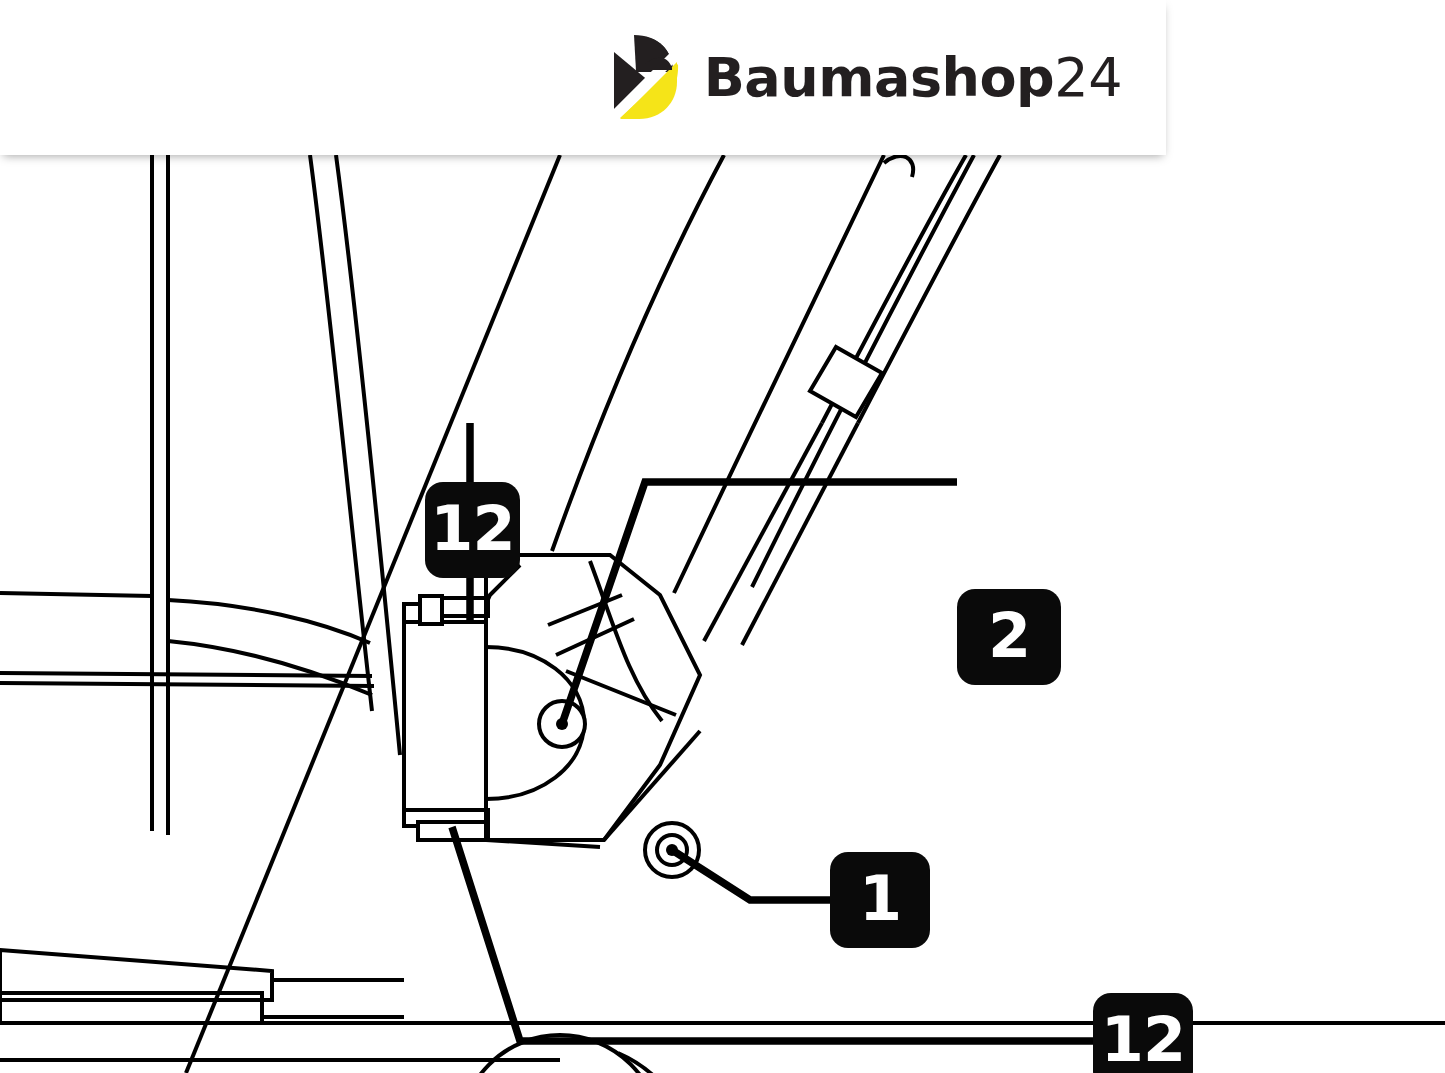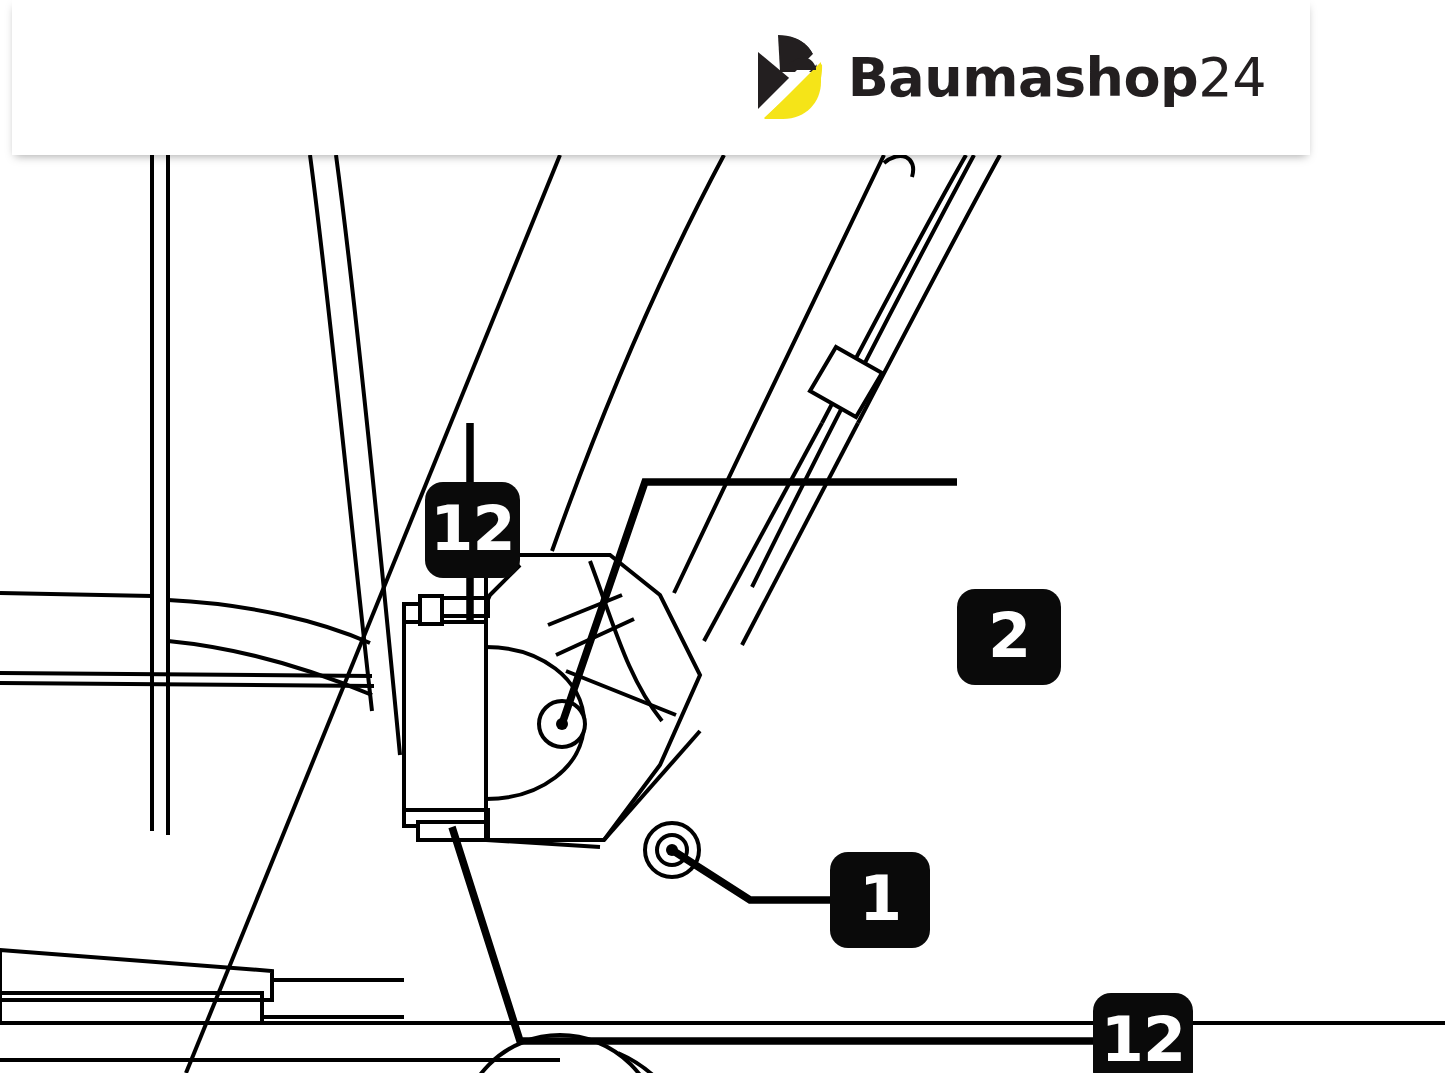--- a/index.html
+++ b/index.html
@@ -13,22 +13,22 @@
     position: relative;
     width: 1445px;
     height: 1073px;
     background: #ffffff;
     overflow: hidden;
   }
 
   
   #site-header {
     position: absolute;
-    left: 12px; top: 0;
-    width: 1298px;
+    left: 0; top: 0;
+    width: 1166px;
     height: 155px;
     background: #ffffff;
     box-shadow: 0 4px 9px -3px rgba(0,0,0,0.35);
     z-index: 30;
     display: flex;
     align-items: center;
     justify-content: flex-end;
     box-sizing: border-box;
     padding-right: 44px;
   }

